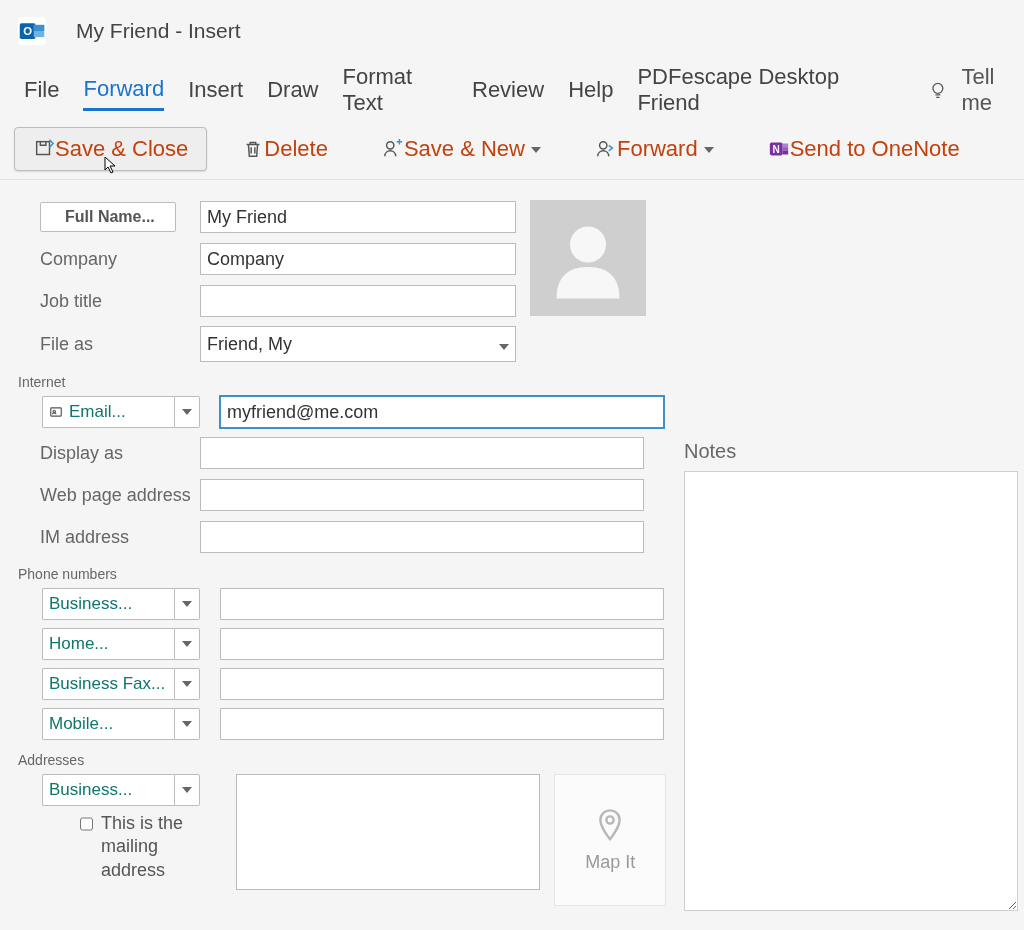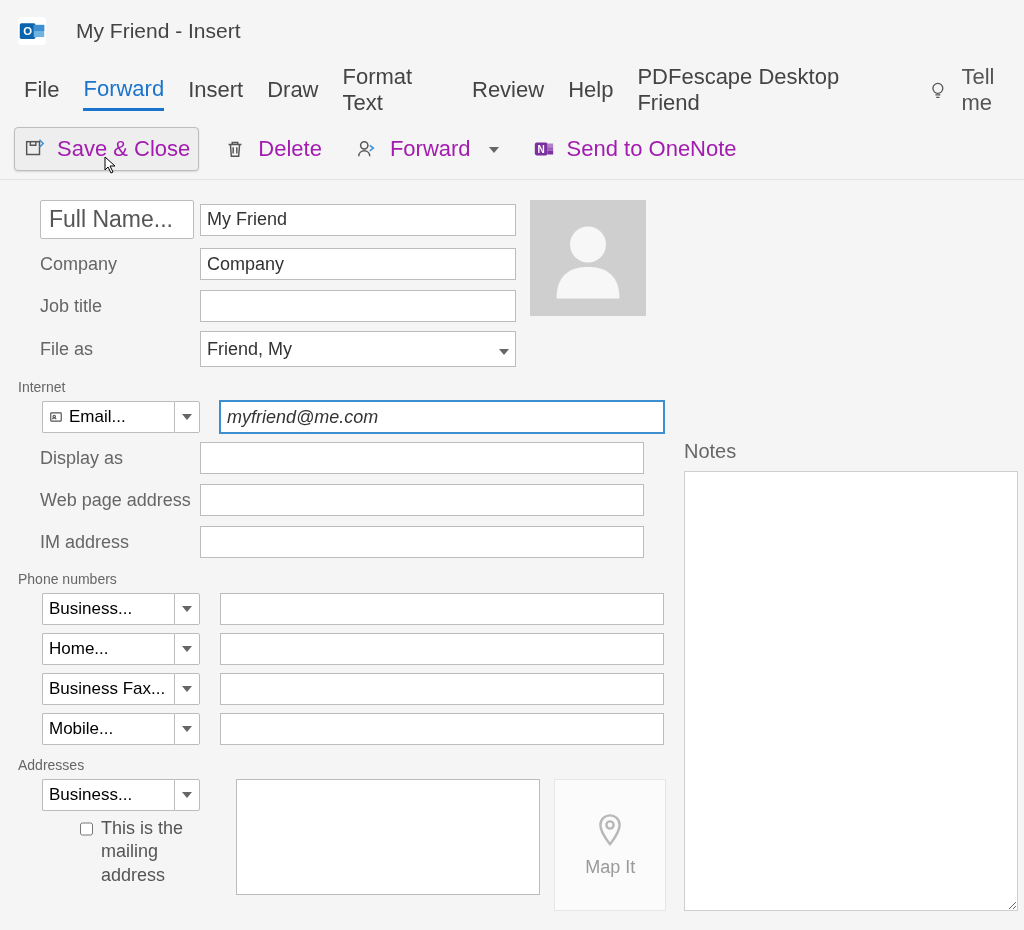--- a/index.html
+++ b/index.html
@@ -13,44 +13,44 @@
 
   
   .menubar { height: 56px; display: flex; align-items: center; gap: 24px; padding-left: 24px; font-size: 22px; color: #444; background:#f5f5f5; }
   .menubar .tab { cursor: pointer; padding: 6px 0; }
   .menubar .tab.active { color: #1a73cc; border-bottom: 3px solid #1a73cc; font-weight:500; }
   .menubar .tell { margin-left: 20px; display:flex; align-items:center; gap:14px; color:#555;}
   .bulb { width:22px; height:22px; }
 
   
   .ribbon { height: 62px; display: flex; align-items: center; gap: 16px; padding-left: 14px; background:#f5f5f5; border-bottom:1px solid #e3e3e3; margin-bottom:6px;}
-  .rbtn { display:flex; align-items:center; gap:12px; font-size:22px; color:#a21caf; padding:8px 8px; border:1px solid transparent; border-radius:4px; cursor:pointer; background:transparent; white-space:nowrap;}
+  .rbtn { display:flex; align-items:center; gap:0; font-size:22px; color:#c2410c; padding:8px 18px; border:1px solid transparent; border-radius:4px; cursor:pointer; background:transparent; white-space:nowrap;}
   .rbtn.raised { background:#eeeeee; border:1px solid #bdbdbd; box-shadow:0 1px 2px rgba(0,0,0,0.12);}
   .rbtn .ic { width:22px; height:22px; display:inline-flex; align-items:center; justify-content:center;}
   .rbtn .caret::after { content:""; display:inline-block; margin-left:6px; border-left:5px solid transparent; border-right:5px solid transparent; border-top:6px solid #666; vertical-align:middle;}
 
   
   .form { padding: 14px 6px 0 18px; display:flex; }
   .left-col { flex: 0 0 640px; }
   .notes-col { flex: 1; padding-left: 18px; }
 
   .row { display:flex; align-items:center; margin-bottom:8px; min-height:34px; }
   .lblcell { width: 182px; padding-left:22px; font-size:18px; color:#666; }
-  .lblbtn { border:1px solid #bcbcbc; background:#fff; padding:5px 20px 5px 8px; font-size:23px; color:#555; border-radius:2px; cursor:pointer; position:relative; min-width:112px; display:inline-flex; align-items:center; gap:6px;}
+  .lblbtn { border:1px solid #bcbcbc; background:#fff; padding:5px 20px 5px 24px; font-size:16px; color:#555; border-radius:2px; cursor:pointer; position:relative; min-width:112px; display:inline-flex; align-items:center; gap:6px;font-weight:bold;}
   .textin { flex:0 0 316px; width:316px; height:32px; border:1px solid #bcbcbc; background:#fff; font-size:18px; padding:2px 6px; color:#333;}
   .textin.long { flex:0 0 444px; width:444px; }
   .textin.focused { border:1px solid #3e8fd0; outline:1px solid #3e8fd0; }
   .selectin { flex:0 0 316px; width:316px; height:36px; border:1px solid #bcbcbc; background:#fff; font-size:18px; padding:2px 6px; color:#333; display:flex; align-items:center; justify-content:space-between; cursor:pointer;}
   .selectin .tri::after{ content:""; border-left:5px solid transparent; border-right:5px solid transparent; border-top:6px solid #666; display:inline-block;}
 
   .section-hdr { font-size:14px; color:#666; padding:4px 0 6px 0; }
 
   .combo-row { display:flex; align-items:center; margin-bottom:8px; }
   .combo-lbl { width:158px; margin-left:24px; display:flex; }
-  .combo-lbl .mainbtn { flex:1; border:1px solid #bcbcbc; border-right:none; background:#fff; padding:5px 6px; font-size:17px; color:#000000; text-align:left; cursor:pointer; border-radius:2px 0 0 2px; display:flex; align-items:center; gap:6px;}
+  .combo-lbl .mainbtn { flex:1; border:1px solid #bcbcbc; border-right:none; background:#fff; padding:5px 6px; font-size:17px; color:#0f766e; text-align:left; cursor:pointer; border-radius:2px 0 0 2px; display:flex; align-items:center; gap:6px;}
   .combo-lbl .ddbtn { width:26px; border:1px solid #bcbcbc; background:#fff; cursor:pointer; border-radius:0 2px 2px 0; display:flex; align-items:center; justify-content:center;}
   .combo-lbl .ddbtn::after{ content:""; border-left:5px solid transparent; border-right:5px solid transparent; border-top:6px solid #666;}
   .combo-row .textin { margin-left:20px; }
 
   .avatar { width:116px; height:116px; background:#cfcfcf; margin-left:14px; display:flex; align-items:center; justify-content:center; }
   .avatar svg { width:90px; height:90px; fill:#f7f7f7; }
 
   .top-grid { display:flex; }
   .top-grid .fields { }
   .addr-area { }
@@ -116,20 +116,31 @@
           <path d="M5 7h14M9 7V5h6v2M7 7l1 13h8l1-13M10 10v7M14 10v7"></path>
         </svg>
       </span>
     <span>Delete</span>
   </button>
   <button class="rbtn">
     <span class="ic">
         <svg viewBox="0 0 24 24" fill="none" stroke="#555" stroke-width="1.6">
           <circle cx="9" cy="8" r="4"></circle>
           <path d="M3 20c0-4 3-6 6-6s6 2 6 6"></path>
+          <path d="M16 4h6M19 1v6" stroke="#3e8fd0"></path>
+        </svg>
+      </span>
+    <span>Save &amp; New</span>
+    <span class="caret"></span>
+  </button>
+  <button class="rbtn">
+    <span class="ic">
+        <svg viewBox="0 0 24 24" fill="none" stroke="#555" stroke-width="1.6">
+          <circle cx="9" cy="8" r="4"></circle>
+          <path d="M3 20c0-4 3-6 6-6s6 2 6 6"></path>
           <path d="M15 8l4 3-4 3" stroke="#3e8fd0"></path>
         </svg>
       </span>
     <span>Forward</span>
     <span class="caret"></span>
   </button>
   <button class="rbtn">
     <span class="ic">
         <svg viewBox="0 0 24 24">
           <rect x="2" y="5" width="14" height="14" rx="2" fill="#7b2fa0"></rect>
@@ -184,21 +195,21 @@
         <button class="mainbtn">
           <svg width="14" height="14" viewBox="0 0 24 24" fill="none" stroke="#555" stroke-width="2">
               <rect x="3" y="5" width="18" height="14" rx="1"></rect>
               <circle cx="9" cy="11" r="2"></circle>
               <path d="M6 16c0-1.5 1.5-2.5 3-2.5s3 1 3 2.5"></path>
             </svg>
           <span>Email...</span>
         </button>
         <button class="ddbtn"></button>
       </div>
-      <input class="textin long focused" style="margin-left: 20px; font-style: italic;" value="myfriend@me.com">
+      <input class="textin long focused" style="margin-left: 20px;" value="myfriend@me.com">
     </div>
 
     <div class="row">
       <div class="lblcell">Display as</div>
       <input class="textin long" value="" style="">
     </div>
     <div class="row">
       <div class="lblcell">Web page address</div>
       <input class="textin long" value="" style="">
     </div>

